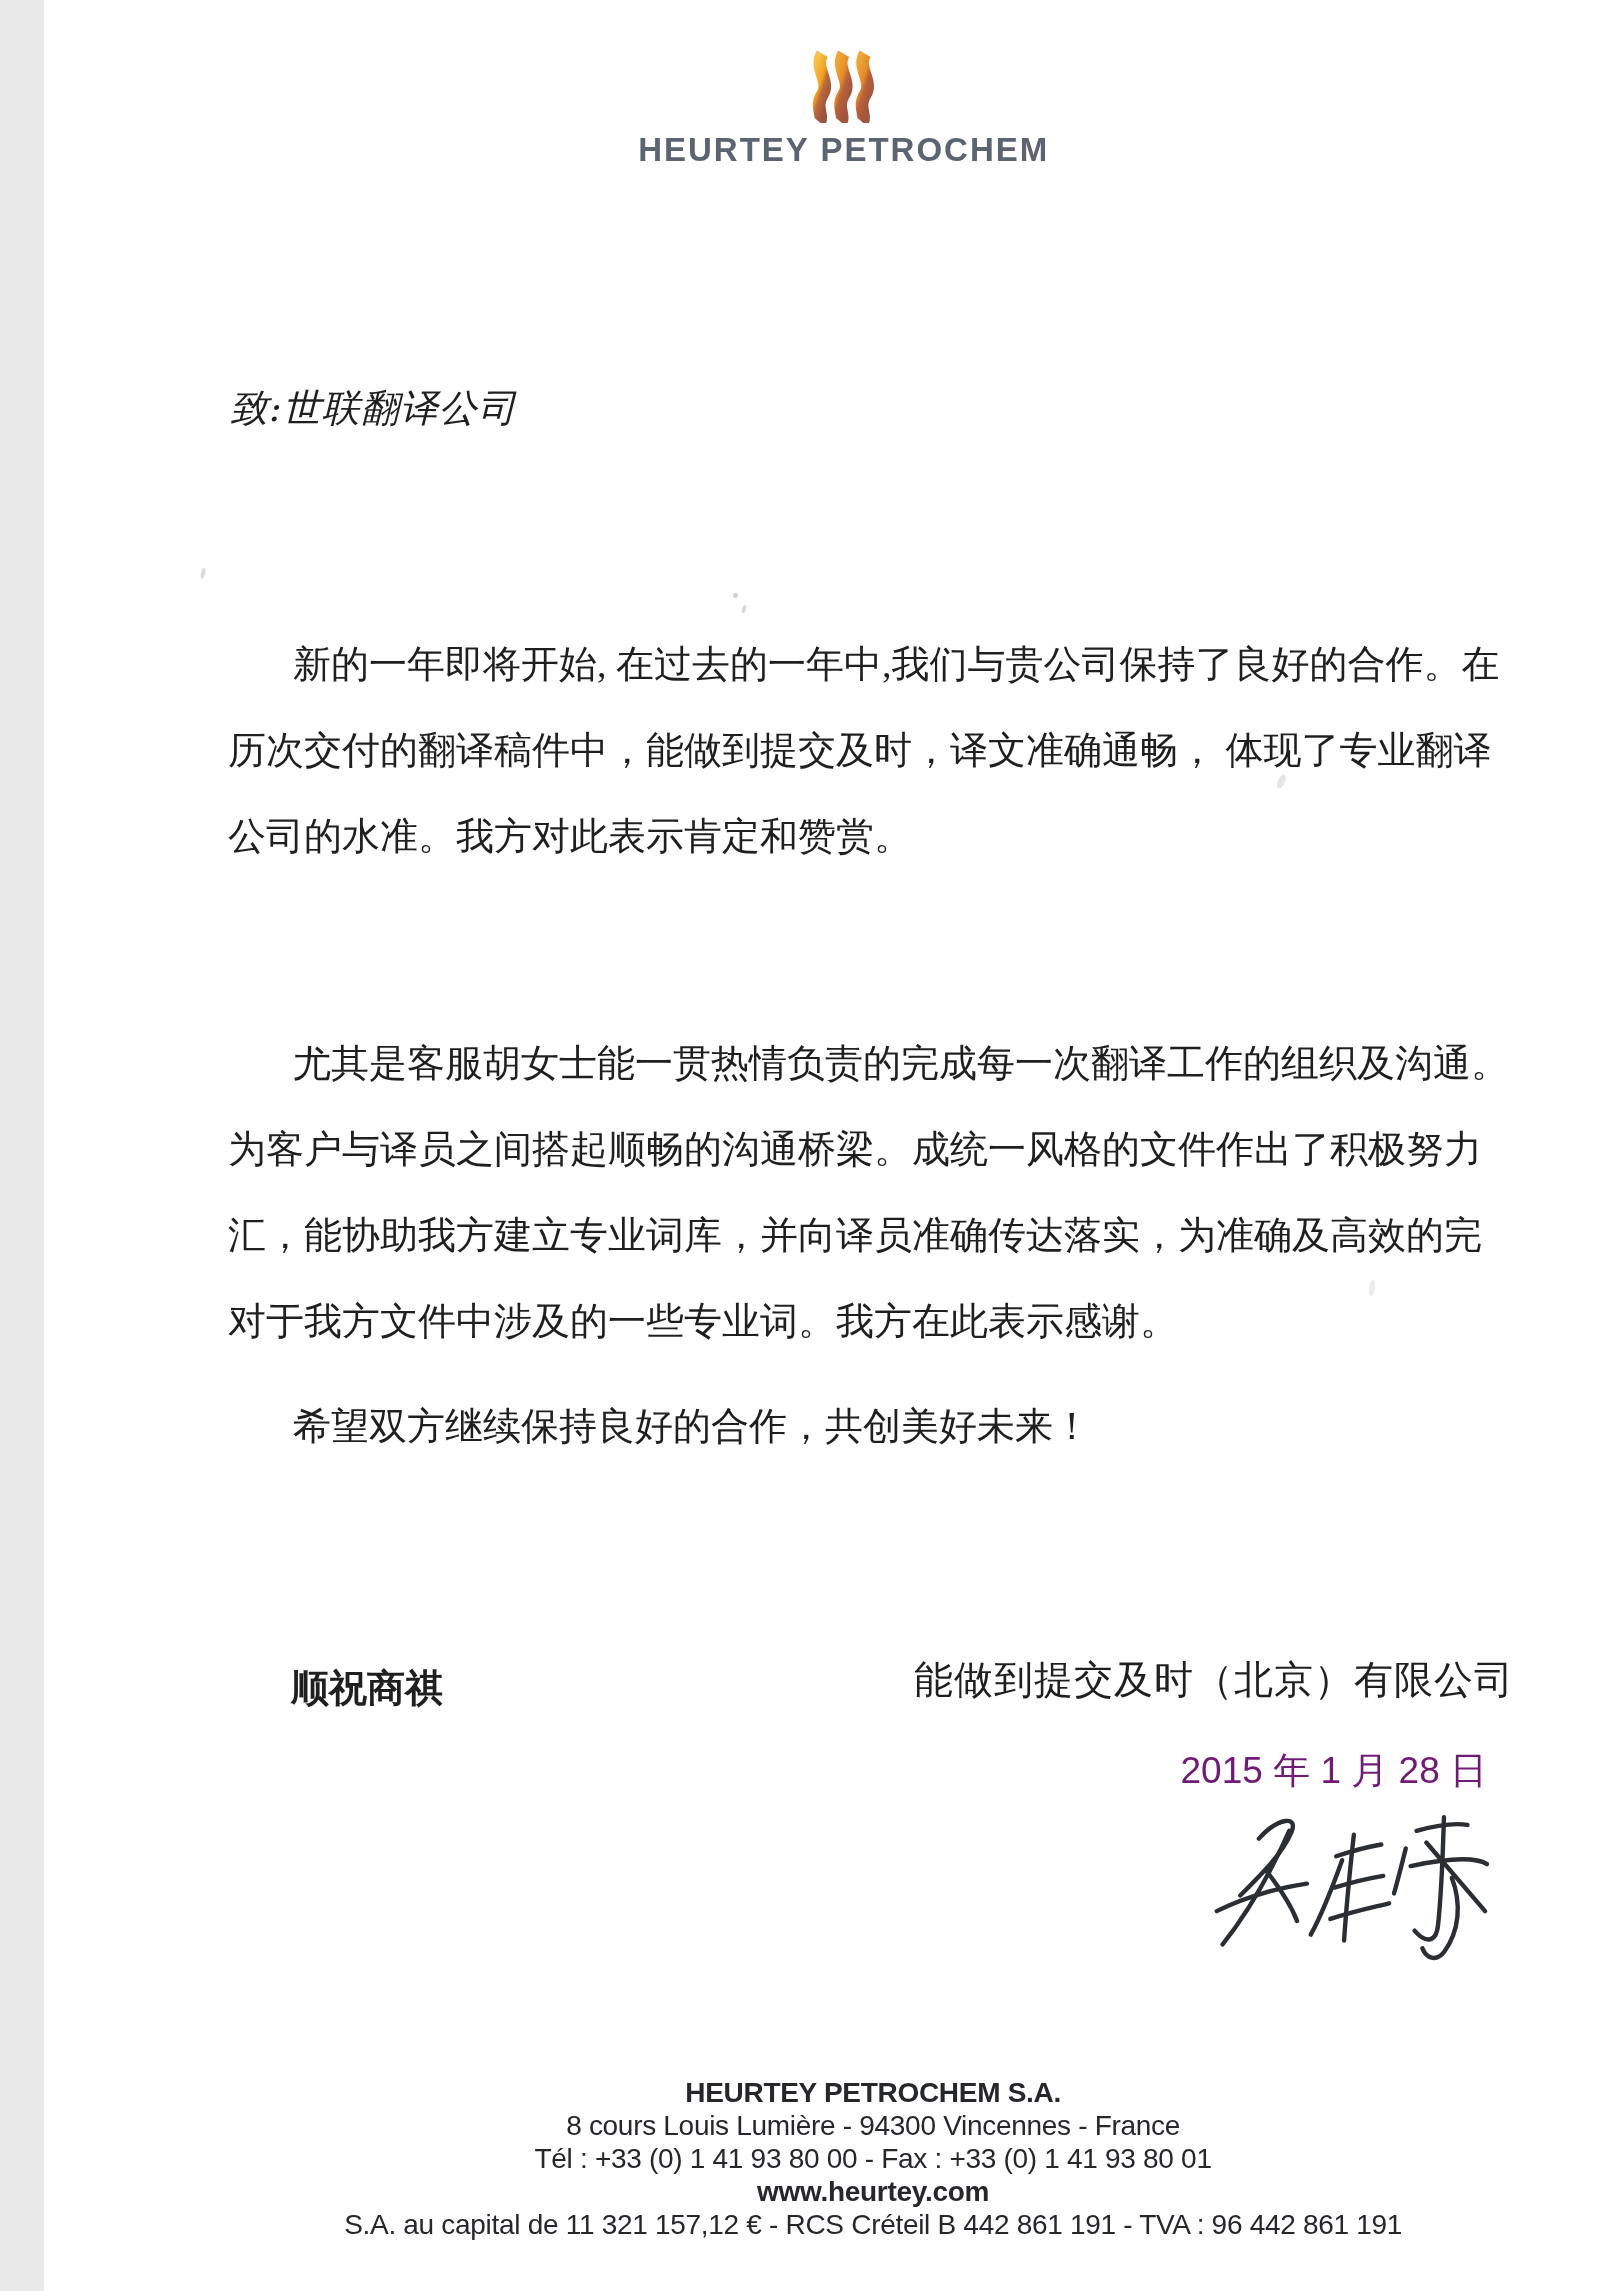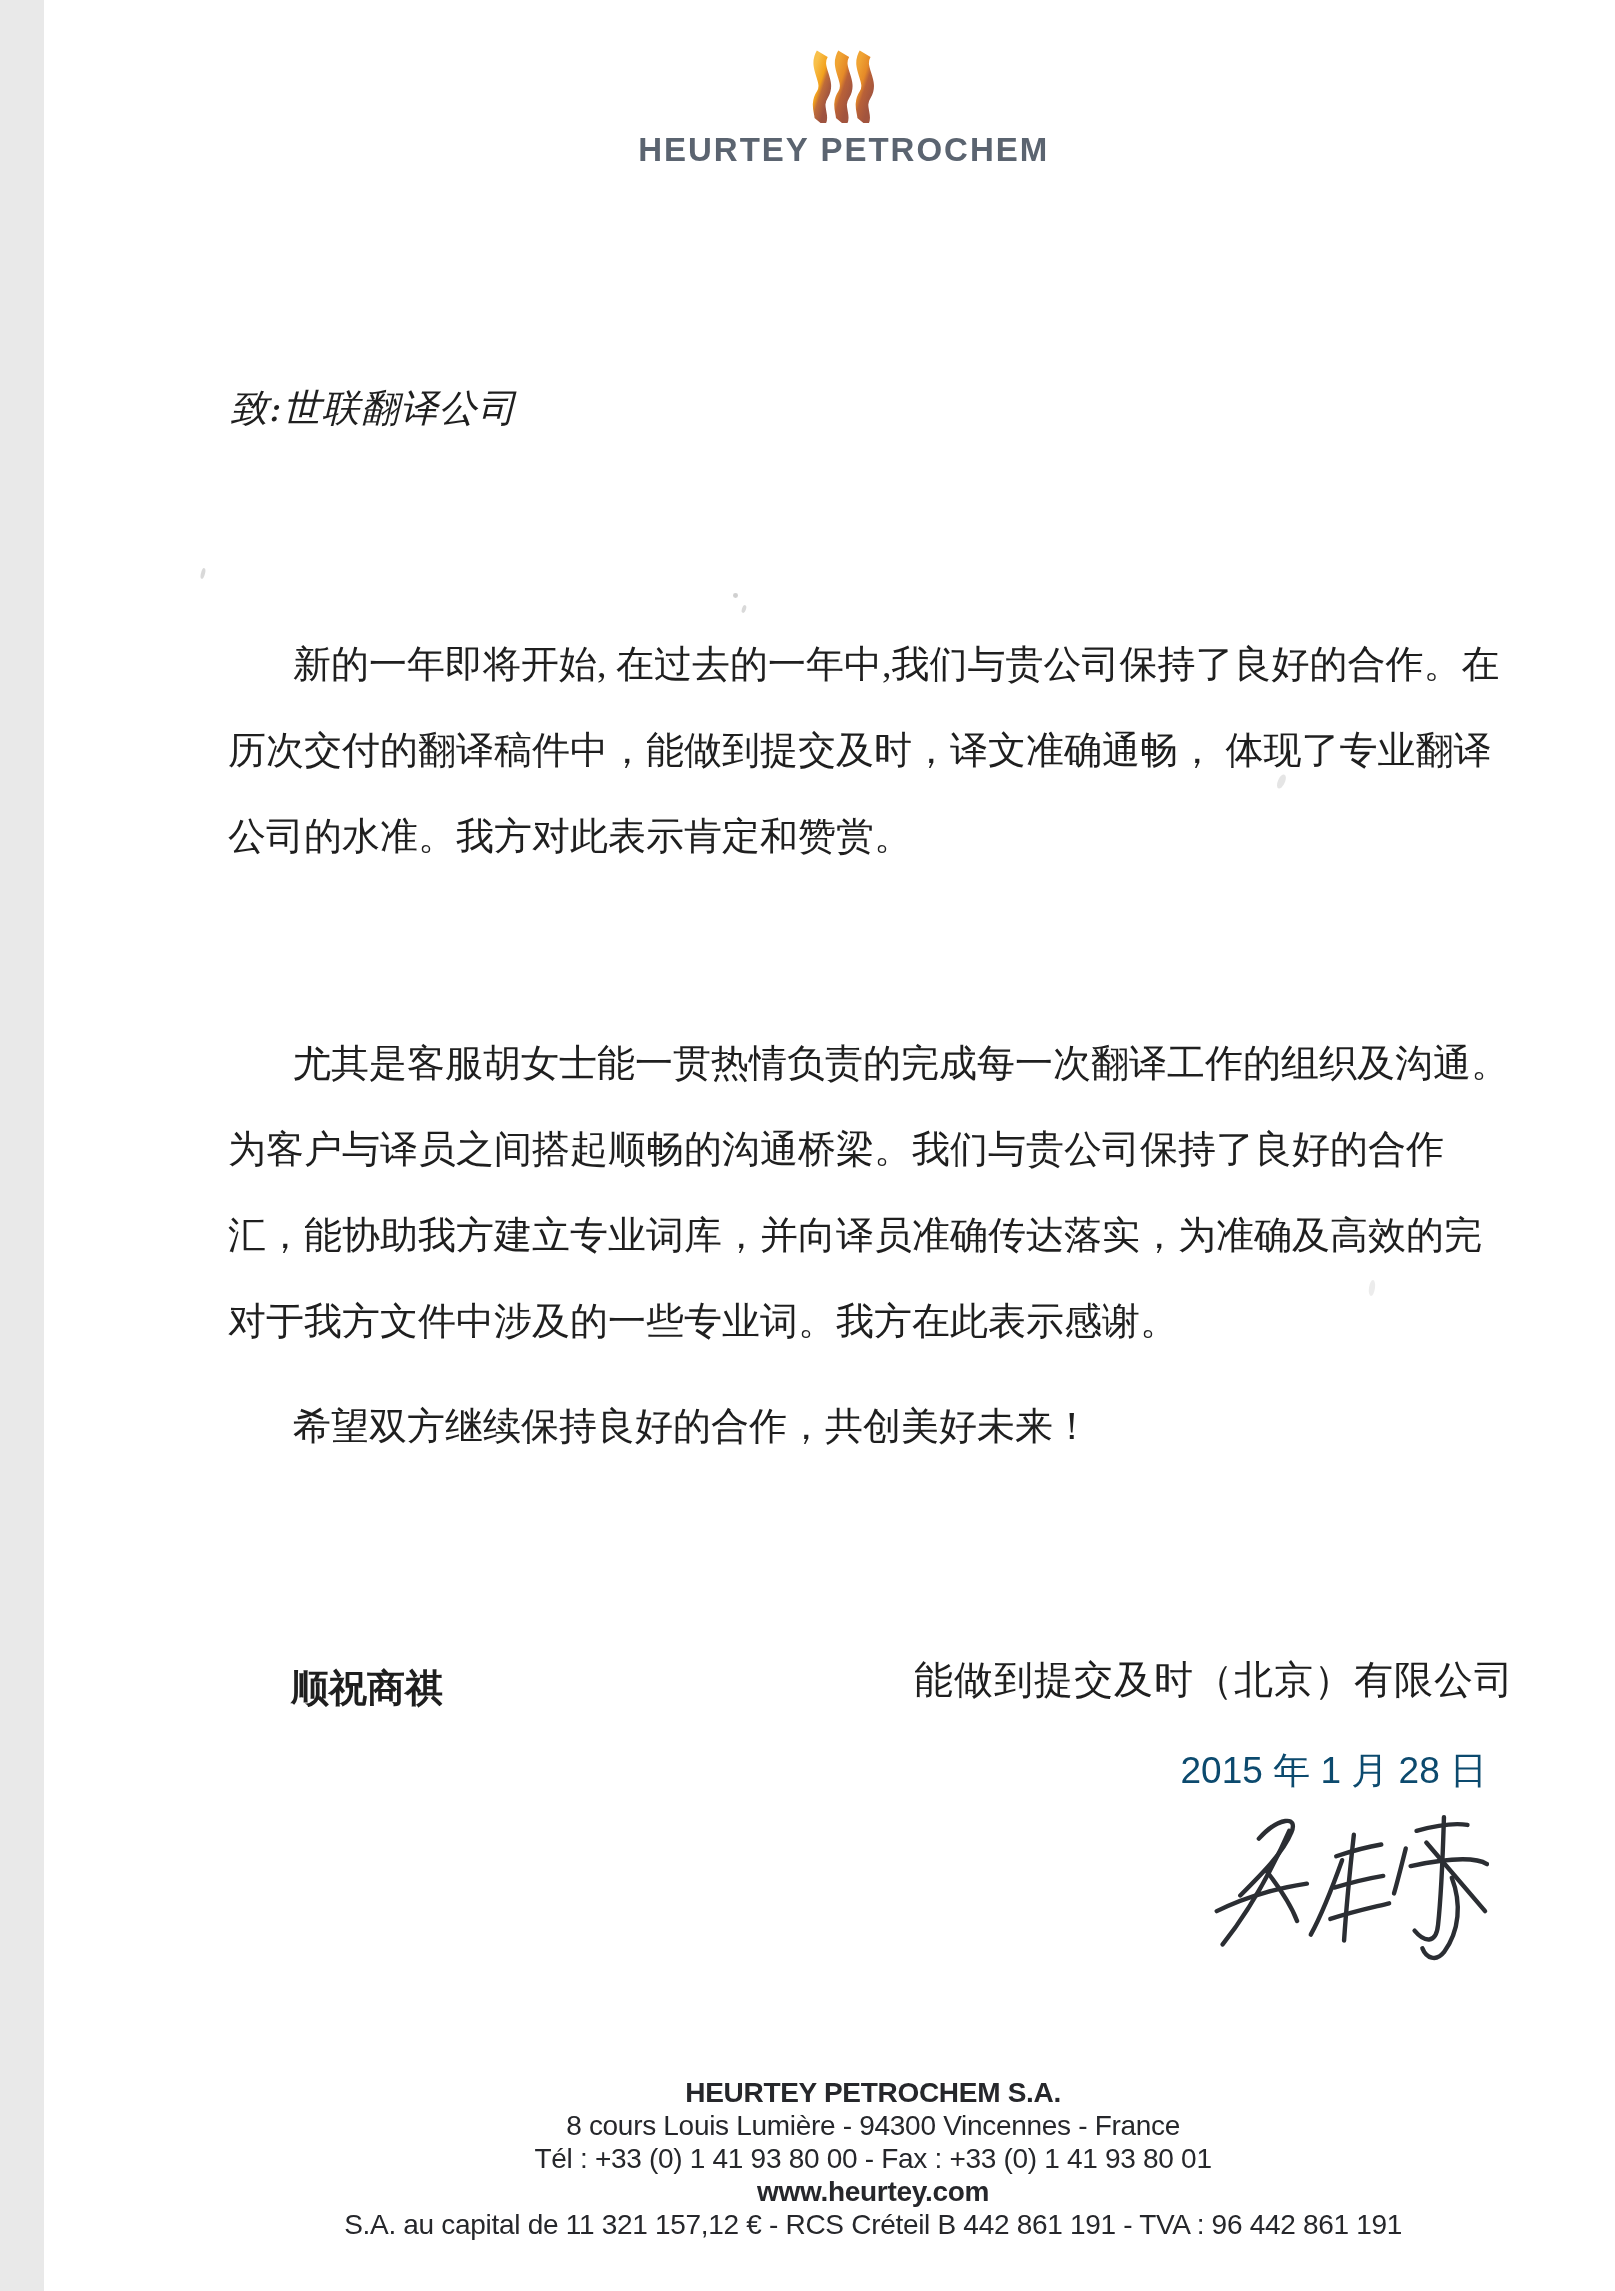--- a/index.html
+++ b/index.html
@@ -51,21 +51,21 @@
   }
   .signer-company{
     position:absolute;right:145px;top:1657px;
     font-size:39px;line-height:1.2;
     letter-spacing:1px;
   }
   .date-line{
     position:absolute;right:172px;top:1749px;
     font-family:"Liberation Sans","DejaVu Sans",sans-serif;
     font-size:37px;line-height:1.2;
-    color:#0c4a6e;
+    color:#701a75;
   }
   .signature{position:absolute;left:1161px;top:1809px;}
   
   .footer{
     position:absolute;left:0;top:2076px;width:1615px;
     text-align:center;
     font-family:"Liberation Sans","DejaVu Sans",sans-serif;
     font-size:28px;line-height:33px;
     letter-spacing:-0.3px;
     color:#26272b;
@@ -111,21 +111,21 @@
   <div class="recipient">致:世联翻译公司</div>
 
   <div class="para p1">
     <div class="line first">新的一年即将开始, 在过去的一年中,我们与贵公司保持了良好的合作。在</div>
     <div class="line">历次交付的翻译稿件中，能做到提交及时，译文准确通畅，  体现了专业翻译</div>
     <div class="line">公司的水准。我方对此表示肯定和赞赏。</div>
   </div>
 
   <div class="para p2">
     <div class="line first">尤其是客服胡女士能一贯热情负责的完成每一次翻译工作的组织及沟通。</div>
-    <div class="line">为客户与译员之间搭起顺畅的沟通桥梁。我们与贵公司保持了良好的合作</div>
+    <div class="line">为客户与译员之间搭起顺畅的沟通桥梁。成统一风格的文件作出了积极努力</div>
     <div class="line">汇，能协助我方建立专业词库，并向译员准确传达落实，为准确及高效的完</div>
     <div class="line">对于我方文件中涉及的一些专业词。我方在此表示感谢。</div>
   </div>
 
   <div class="para p3">
     <div class="line first">希望双方继续保持良好的合作，共创美好未来！</div>
   </div>
 
   <div class="closing">顺祝商祺</div>
 

